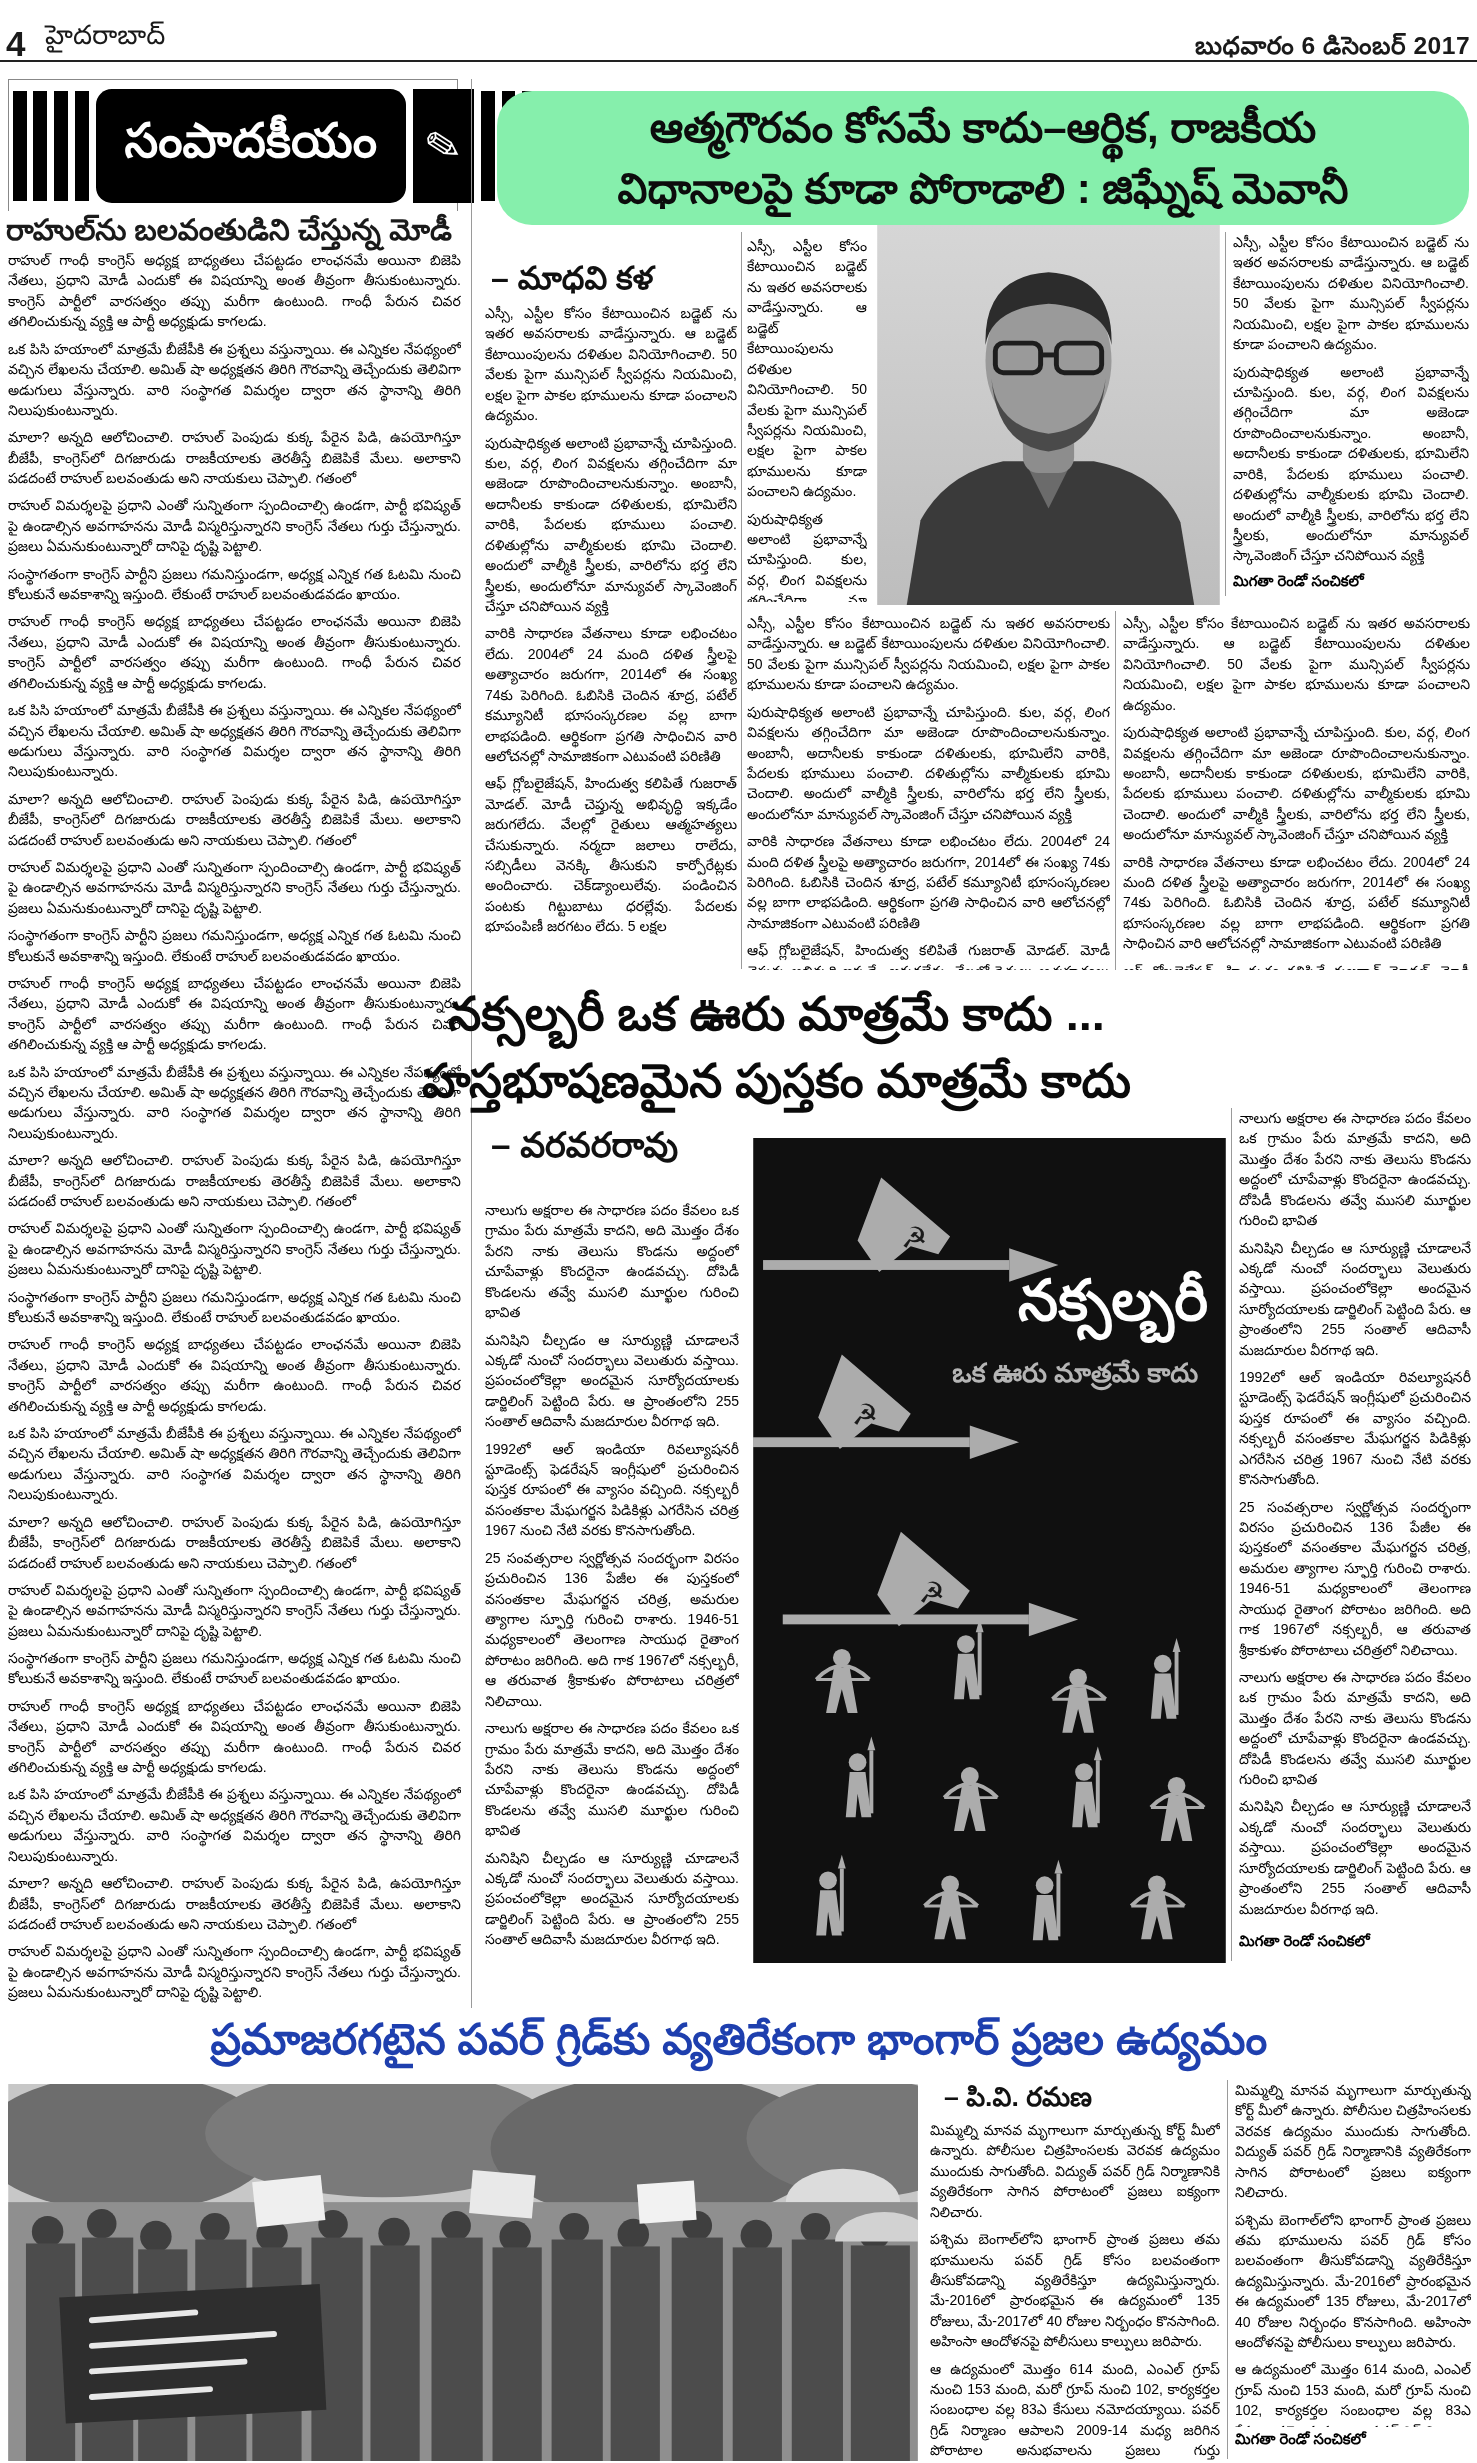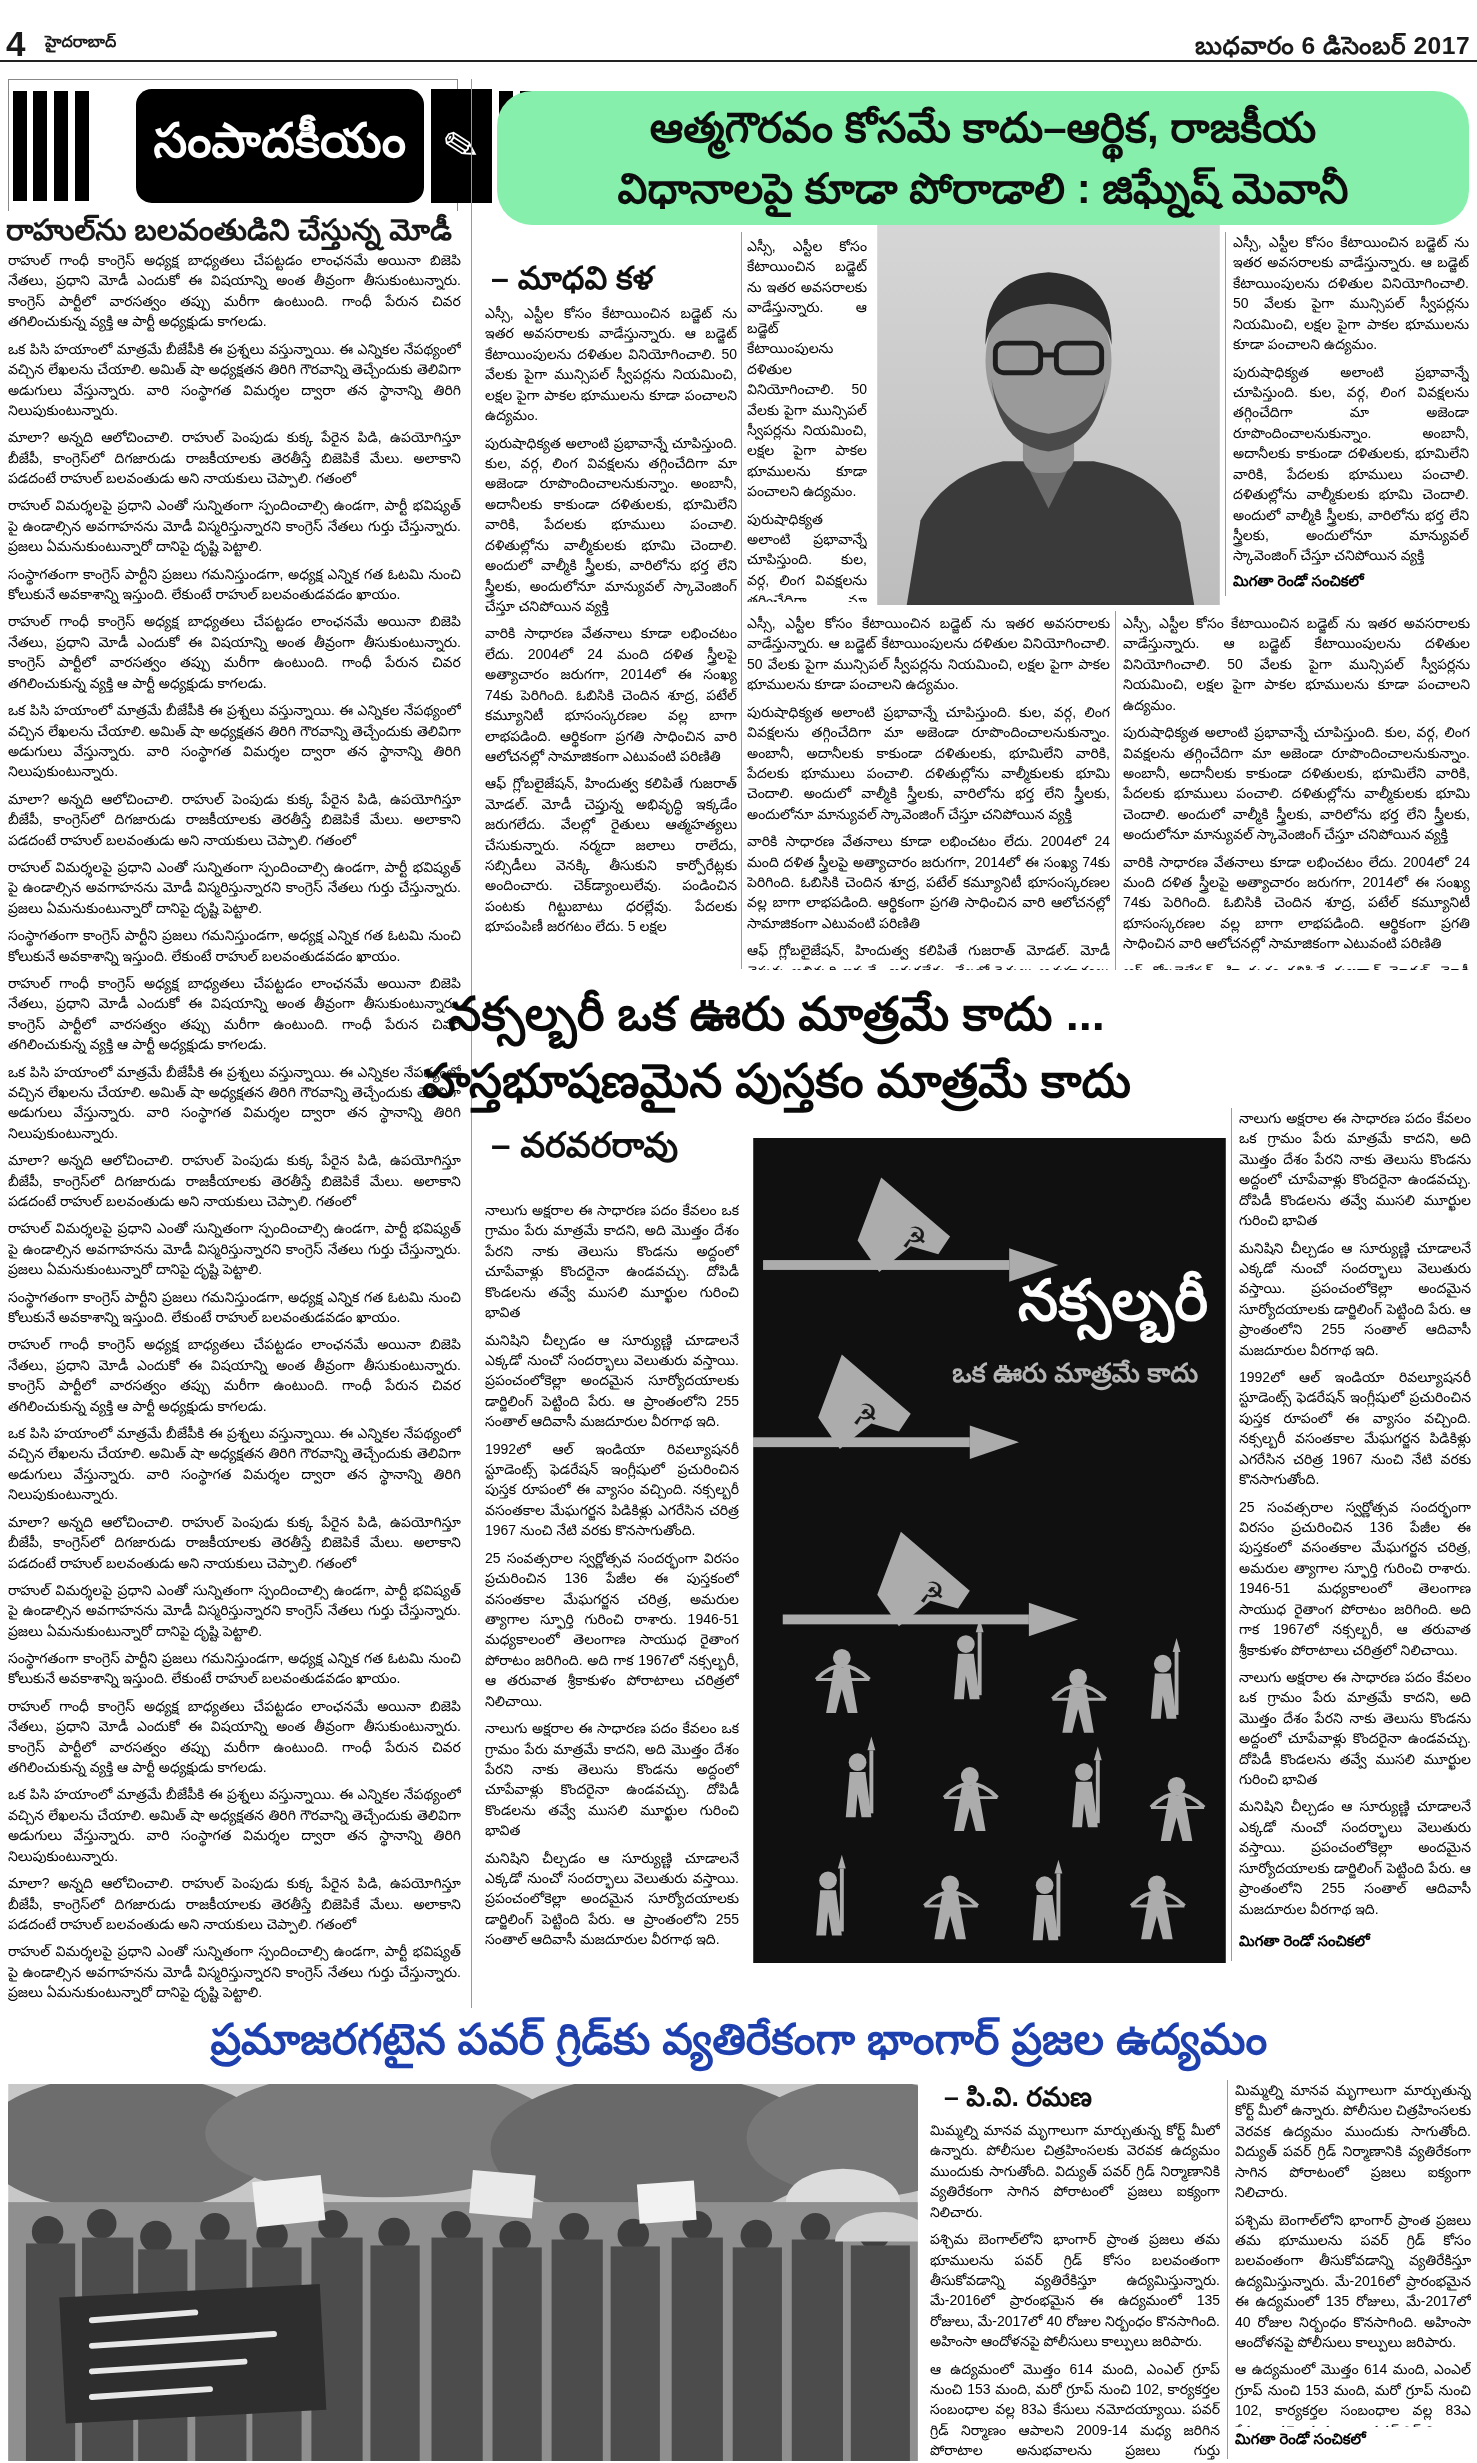--- a/index.html
+++ b/index.html
@@ -1,29 +1,29 @@
 <!DOCTYPE html>
 <html><head>
 <meta charset="utf-8">
 <style>
   html,body{margin:0;padding:0;background:#e8e8e8;}
   #paper{position:relative;width:1478px;height:2464px;background:#ffffff;margin:0 auto;
          font-family:"Liberation Sans",sans-serif;color:#1a1a1a;overflow:hidden;}
   .abs{position:absolute;}
   
   #pgnum{left:5.9px;top:23.6px;font-size:35px;font-weight:bold;}
-  #city{left:45px;top:33px;font-size:16px;font-weight:bold;}
+  #city{left:45px;top:20px;font-size:27px;font-weight:normal;}
   #pdate{right:7.9px;top:31.5px;font-size:24.6px;font-weight:bold;letter-spacing:0.5px;}
   #hdr-rule{left:0;top:60px;width:1478px;height:2px;background:#222;}
   
   #ed-banner{left:7.9px;top:79px;width:450px;height:132px;border:1px solid #888;border-bottom:none;
              display:flex;align-items:center;gap:6.9px;padding:5.9px 3.9px;box-sizing:border-box;background:#fff;}
   .bar{width:13.8px;height:110px;background:#000;flex:0 0 auto;}
   #ed-title-box{height:114px;background:#000;border-radius:15.8px;display:flex;align-items:center;
-                justify-content:center;padding:0 18px;flex:1 1 auto;margin-left:40px;}
+                justify-content:center;padding:0 29px;flex:1 1 auto;}
   #ed-title{color:#fff;font-size:48px;font-weight:bold;font-family:"DejaVu Sans",sans-serif;white-space:nowrap;overflow:hidden;}
   #pen-box{width:61px;height:114px;background:#000;display:flex;align-items:center;justify-content:center;flex:0 0 auto;}
   #pen-box span{color:#fff;font-size:43px;font-family:"DejaVu Sans",sans-serif;transform:rotate(-12deg);}
   #ed-headline{left:4px;top:213px;width:450px;height:41px;font-size:29.6px;font-weight:bold;
                text-align:center;white-space:nowrap;overflow:hidden;}
   .bodycol{overflow:hidden;}
   .bodycol p{margin:0 0 6.9px 0;font-size:14px;line-height:1.46;text-align:justify;color:#000000;}
   
   .vrule{width:1px;background:#9a9a9a;}
   

